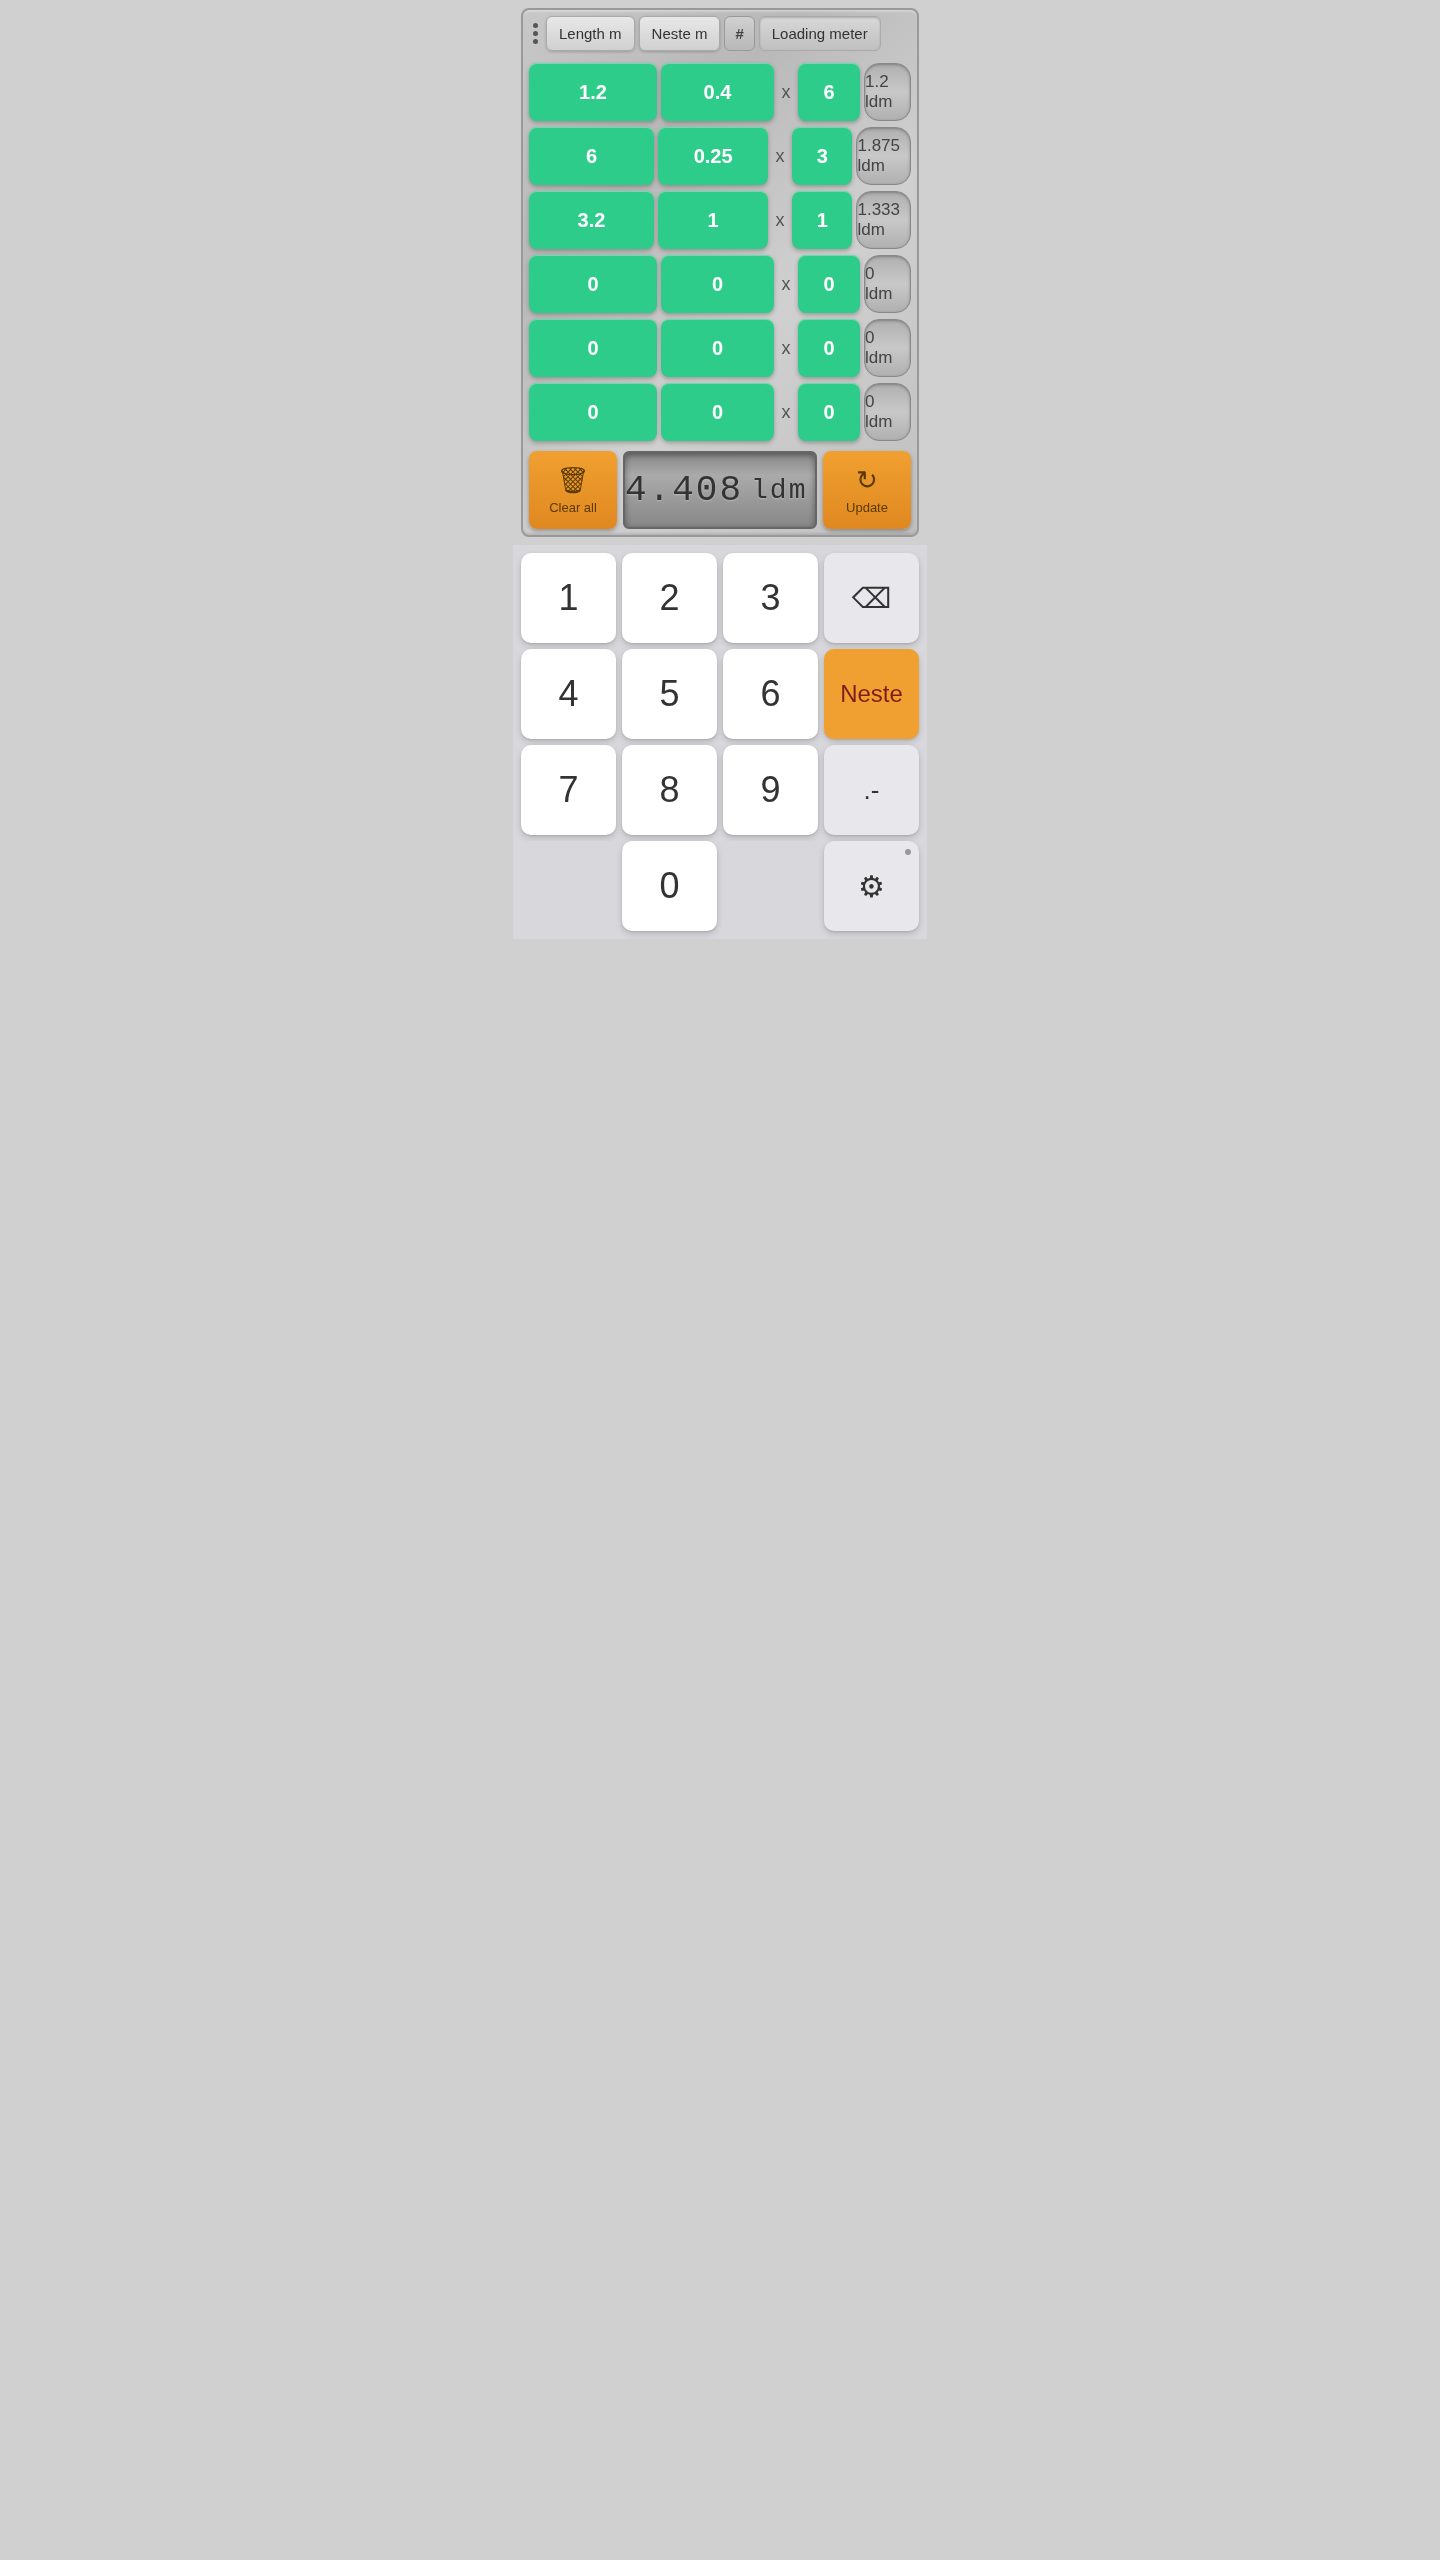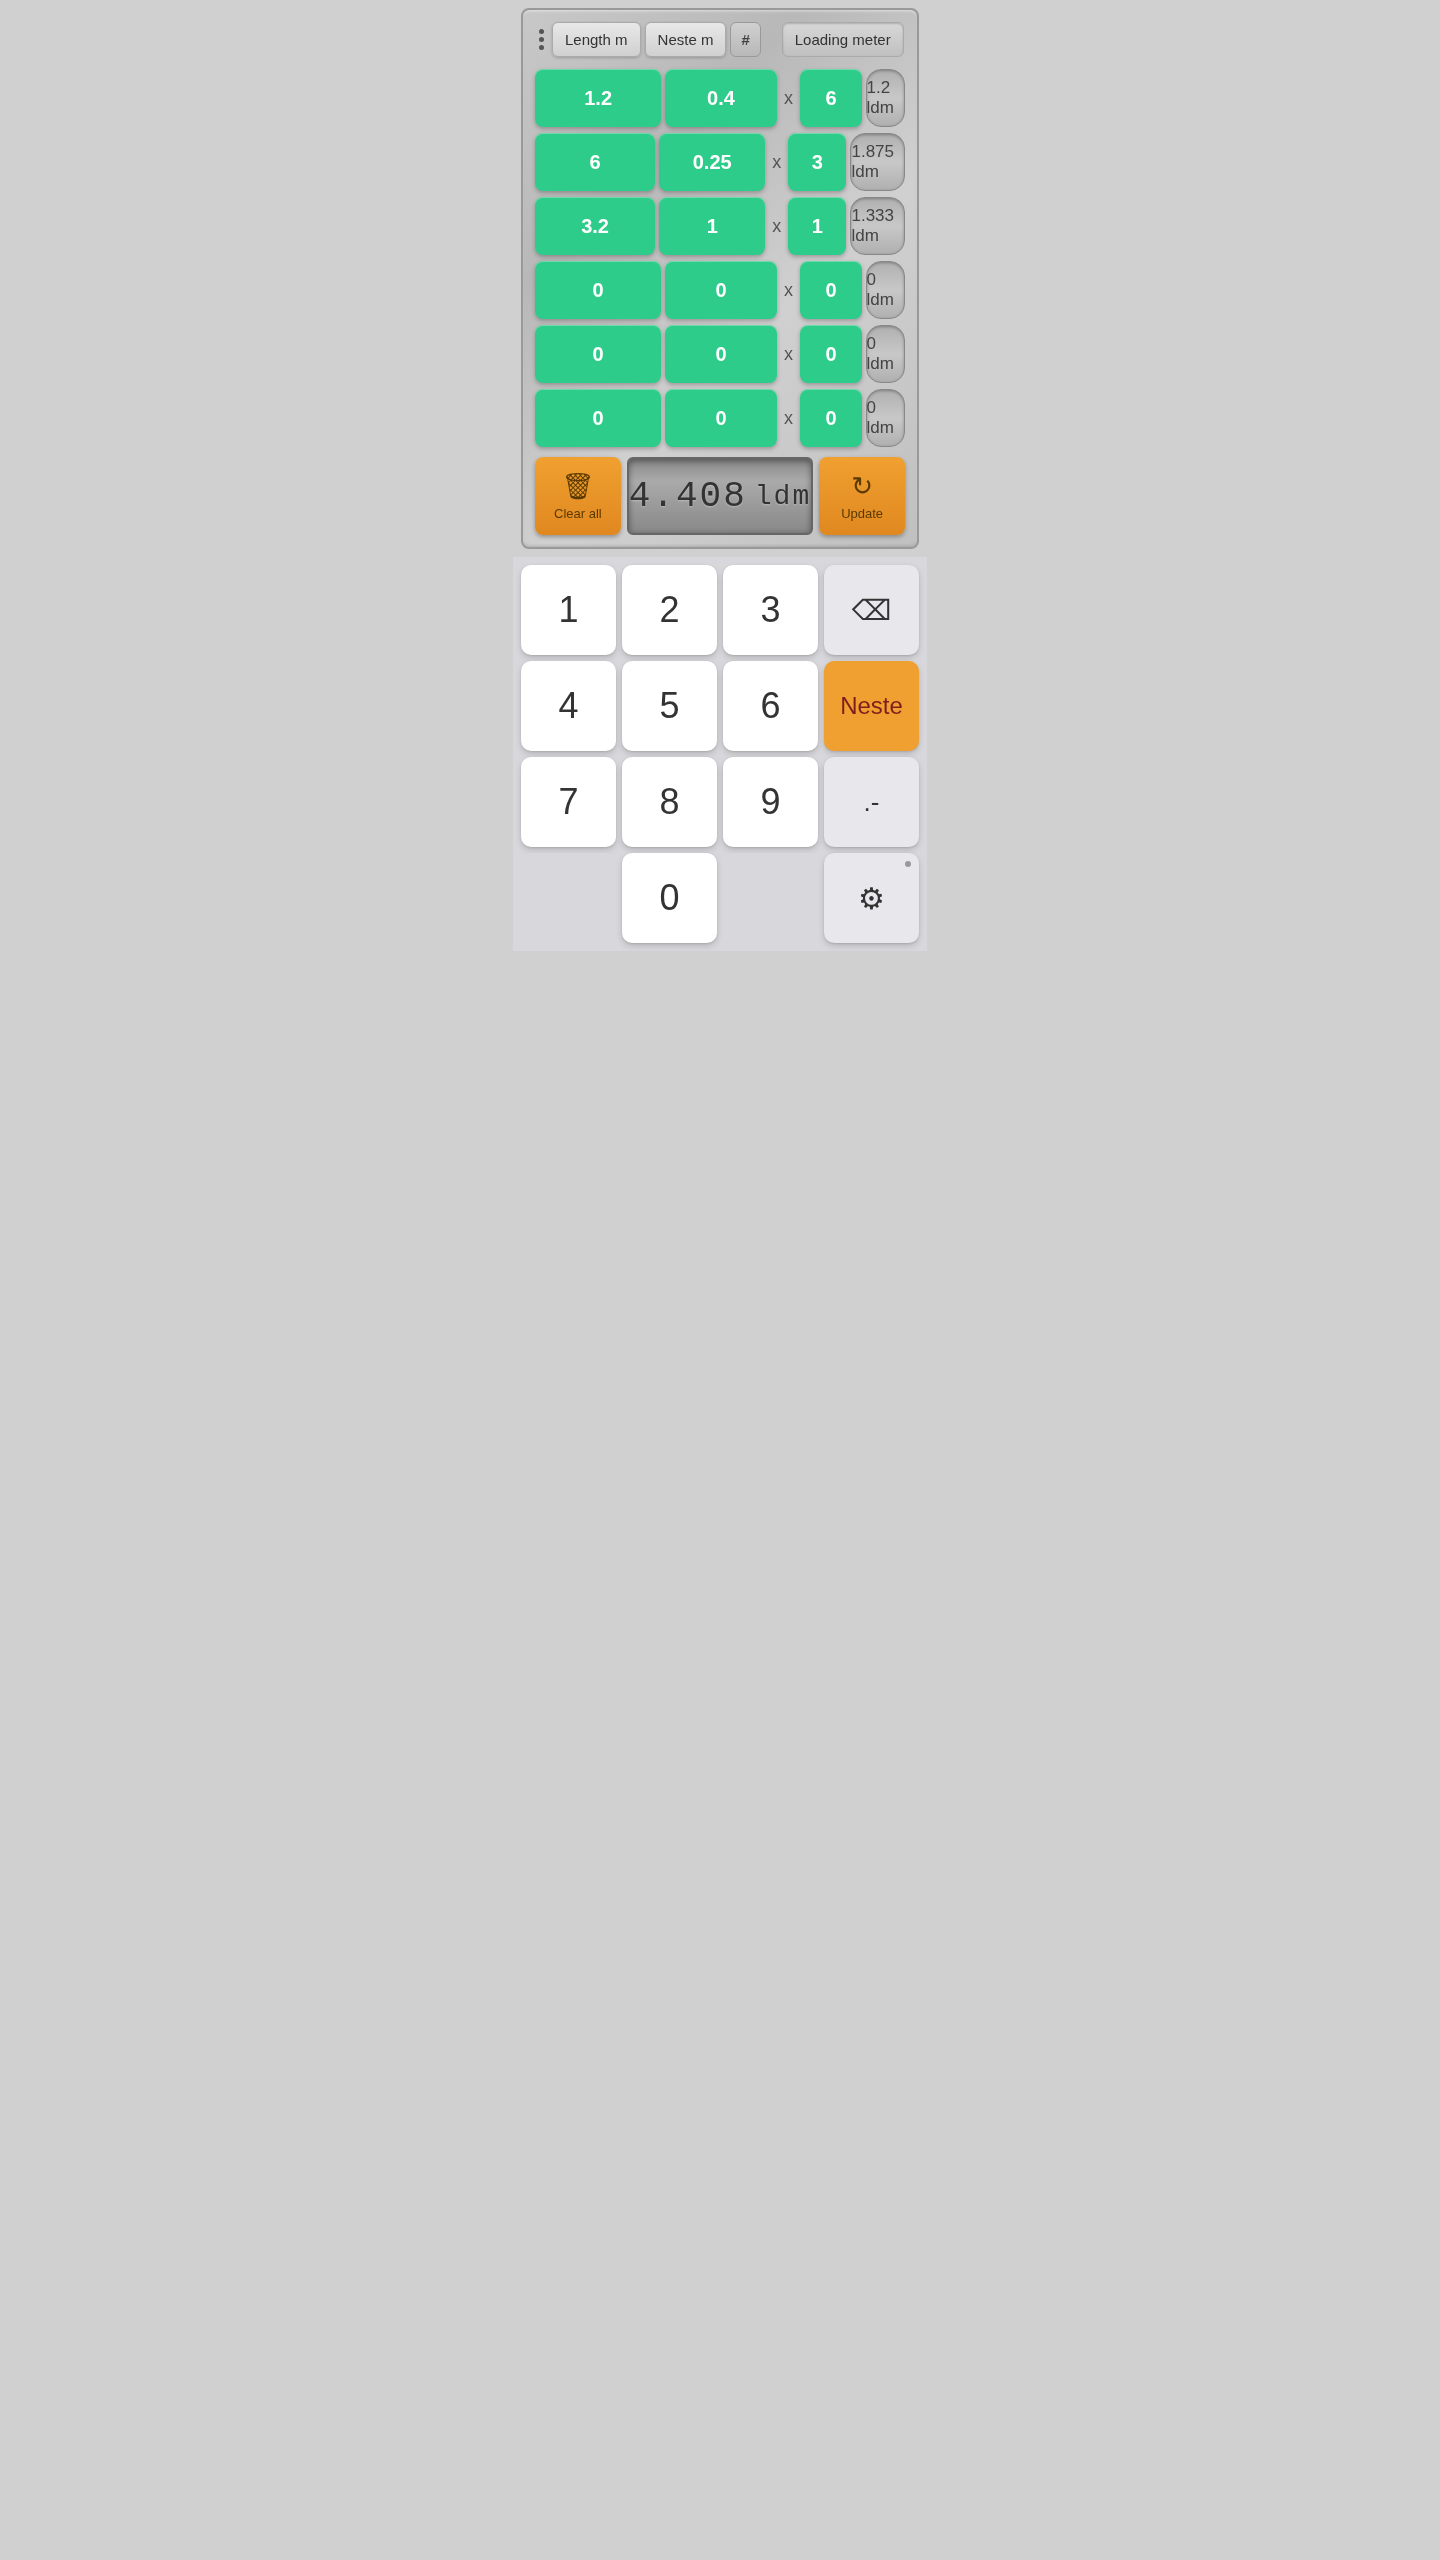--- a/index.html
+++ b/index.html
@@ -12,21 +12,21 @@
       font-family: Arial, Helvetica, sans-serif;
       user-select: none;
     }
 
     
     .calc-panel {
       background: linear-gradient(135deg, #c8c8c8 0%, #b8b8b8 30%, #d0d0d0 60%, #c0c0c0 100%);
       border: 2px solid #999;
       border-radius: 8px;
       margin: 8px;
-      padding: 12px;
+      padding: 6px;
       box-shadow: inset 0 1px 3px rgba(255,255,255,0.6), inset 0 -1px 3px rgba(0,0,0,0.2);
     }
 
     
     .header-tabs {
       display: flex;
       align-items: center;
       gap: 4px;
       margin-bottom: 12px;
     }
@@ -52,21 +52,20 @@
       padding: 8px 12px;
       font-size: 15px;
       color: #333;
       cursor: pointer;
       box-shadow: 0 1px 3px rgba(0,0,0,0.2);
     }
 
     .tab-btn.active {
       background: linear-gradient(180deg, #d8d8d8 0%, #c0c0c0 100%);
       box-shadow: inset 0 1px 2px rgba(0,0,0,0.2);
-      margin-left: 17px;
     }
 
     .tab-hash {
       background: linear-gradient(180deg, #d0d0d0 0%, #b8b8b8 100%);
       border: 1px solid #999;
       border-radius: 6px;
       padding: 8px 10px;
       font-size: 15px;
       font-weight: bold;
       color: #444;

